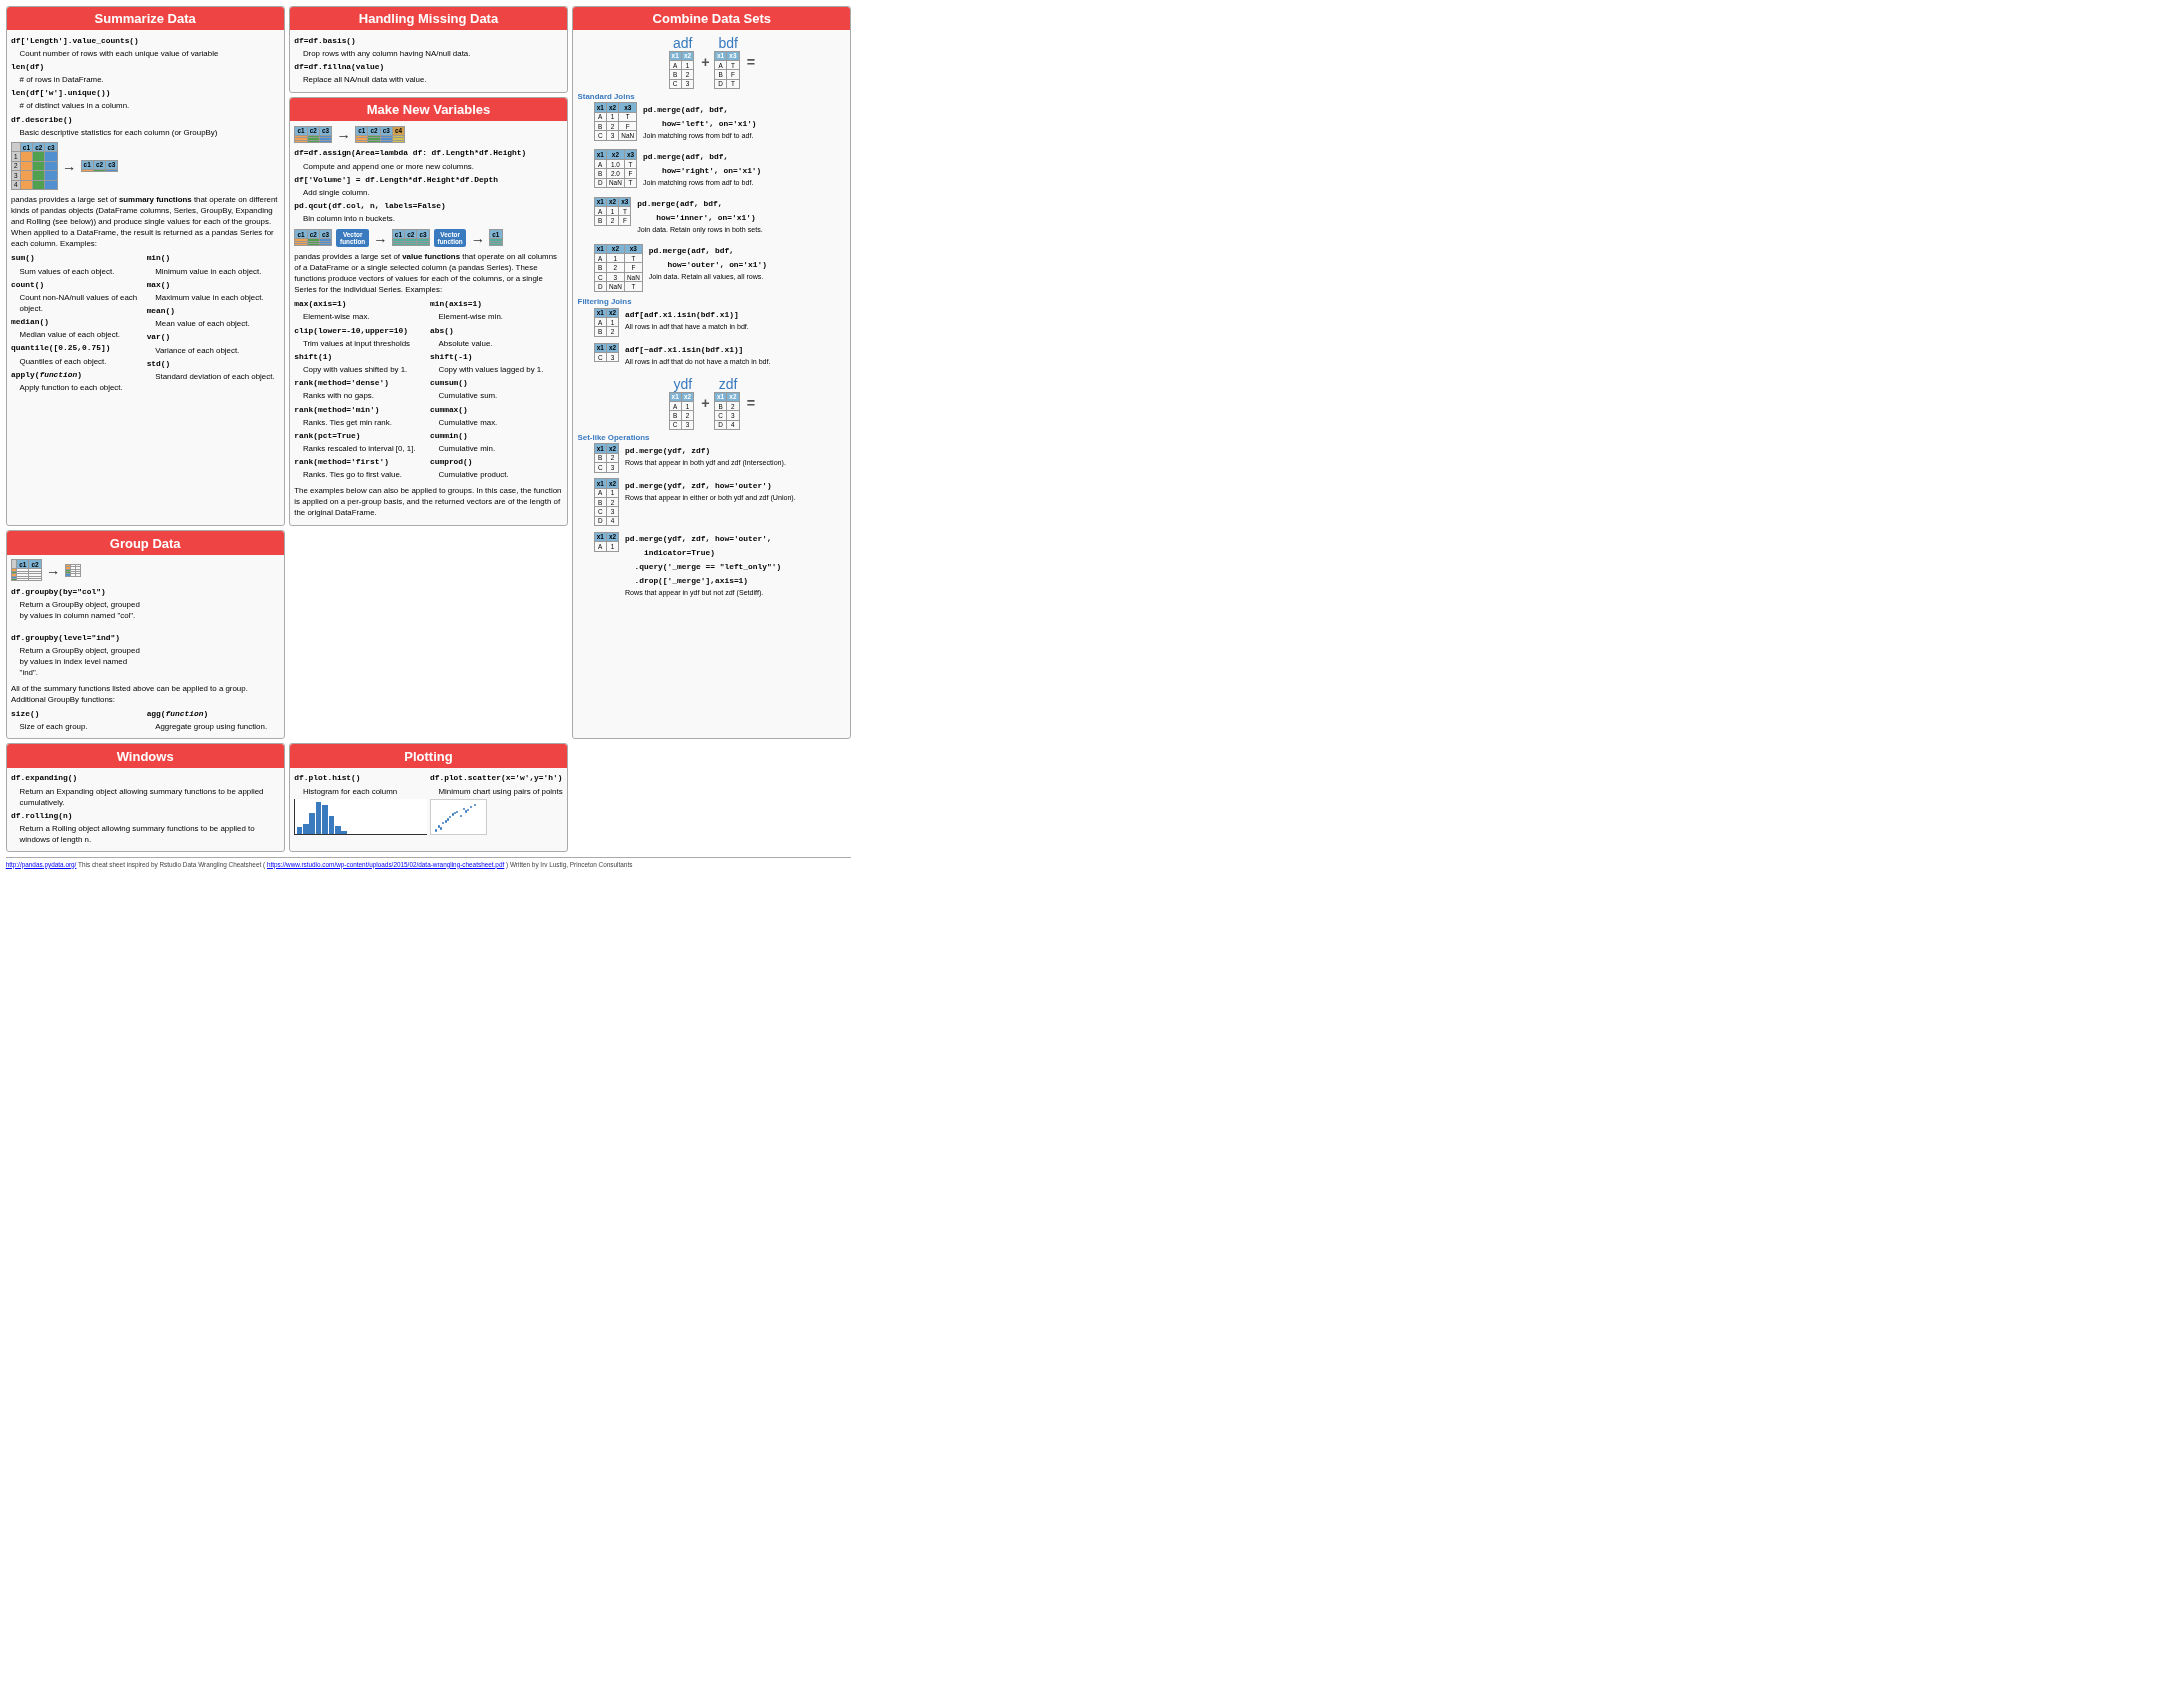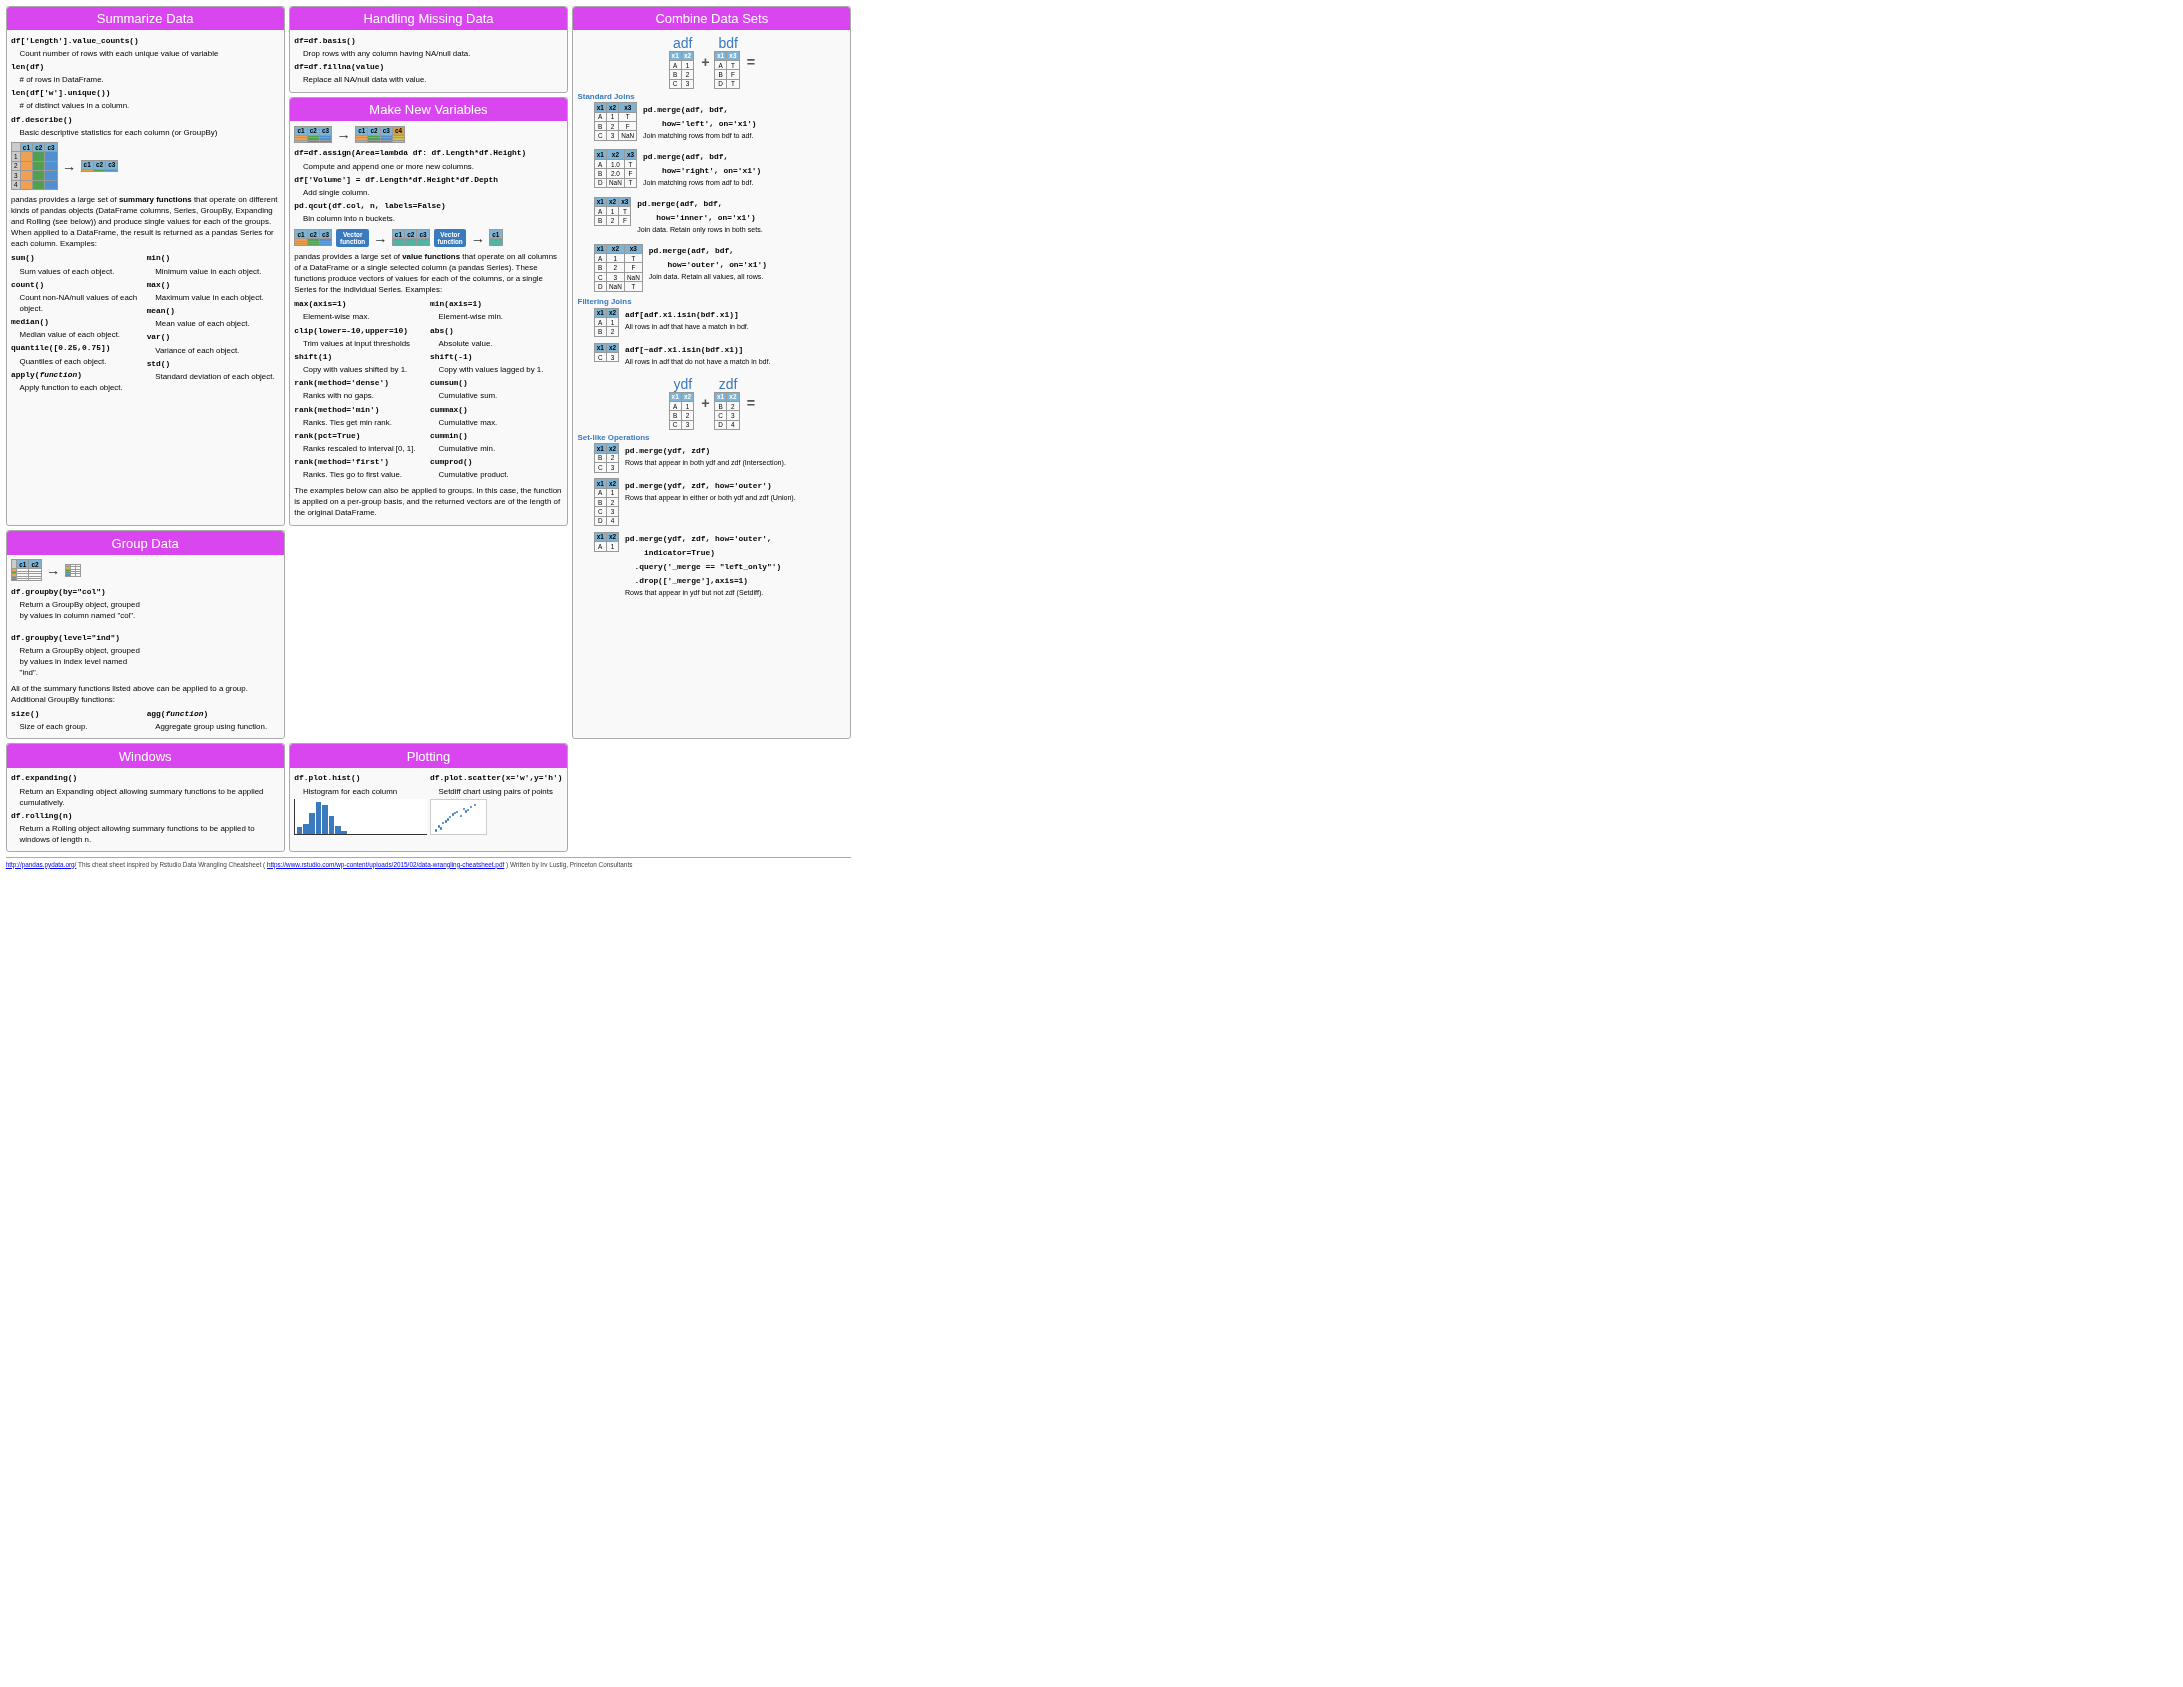--- a/index.html
+++ b/index.html
@@ -9,24 +9,24 @@
       background: #fff;
       width: 857px;
       padding: 5.7px;
     }
     .main-grid {
       display: grid;
       grid-template-columns: 1fr 1fr 1fr;
       gap: 4.3px;
     }
     .section-header {
-      background: #d946ef;
+      background: #ef4444;
       color: white;
       font-size: 13px;
-      font-weight: normal;
+      font-weight: bold;
       text-align: center;
       padding: 4.3px 2.9px;
       border-radius: 2.9px 2.9px 0 0;
     }
     .section-box {
       border: 0.7px solid #aaa;
       border-radius: 2.9px;
       padding: 4.3px;
       background: #f9f9f9;
     }
@@ -969,21 +969,21 @@
           <div class="hist-bar" style="height:21.4px;"></div>
           <div class="hist-bar" style="height:32px;"></div>
           <div class="hist-bar" style="height:29px;"></div>
           <div class="hist-bar" style="height:18px;"></div>
           <div class="hist-bar" style="height:8.6px;"></div>
           <div class="hist-bar" style="height:3.6px;"></div>
         </div>
       </div>
       <div>
         <p><code>df.plot.scatter(x='w',y='h')</code></p>
-        <p class="indent">Setdiff chart using pairs of points</p>
+        <p class="indent">Minimum chart using pairs of points</p>
 
         <div class="scatter-visual">
           <div class="scatter-dot" style="left:3.6px;top:29px;"></div>
           <div class="scatter-dot" style="left:7.1px;top:25px;"></div>
           <div class="scatter-dot" style="left:10.7px;top:21.4px;"></div>
           <div class="scatter-dot" style="left:14.3px;top:20px;"></div>
           <div class="scatter-dot" style="left:18px;top:15.7px;"></div>
           <div class="scatter-dot" style="left:21.4px;top:13px;"></div>
           <div class="scatter-dot" style="left:25px;top:10.7px;"></div>
           <div class="scatter-dot" style="left:29px;top:14.3px;"></div>

